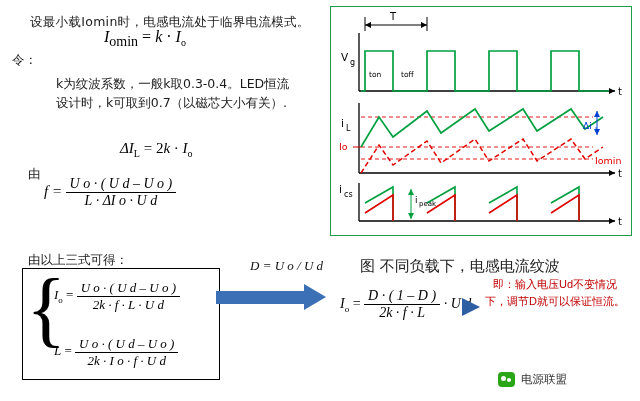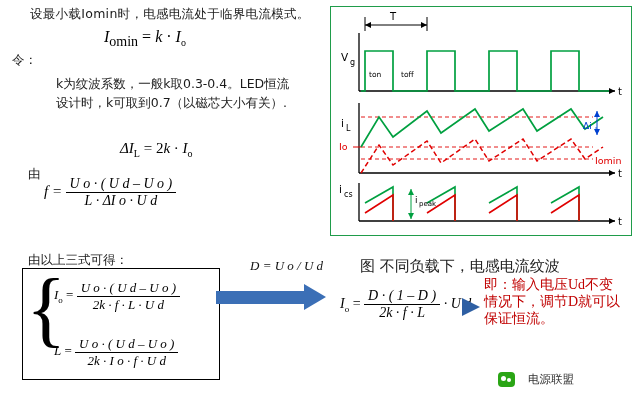--- a/index.html
+++ b/index.html
@@ -8,21 +8,21 @@
     background:#ffffff;
     font-family:"Liberation Serif", serif;
     color:#111;
     position:relative;
     overflow:hidden;
   }
   .page{position:absolute;left:0;top:0;width:640px;height:401px;}
 
   
   .txt{position:absolute;font-family:"DejaVu Sans", sans-serif;color:#1a1a1a;}
-  .t-intro{left:30px;top:6px;font-size:12.5px;letter-spacing:.3px;}
+  .t-intro{left:30px;top:14px;font-size:12.5px;letter-spacing:.3px;}
   .t-ling{left:12px;top:52px;font-size:12.5px;}
   .t-k1{left:12px;top:74px;font-size:12.5px;line-height:19px;width:320px;margin-left:44px;}
   .t-ripple{left:12px;top:122px;font-size:12.5px;}
   .t-you{left:28px;top:166px;font-size:12.5px;}
   .t-conc{left:28px;top:252px;font-size:12.5px;}
 
   
   .math{position:absolute;font-family:"Liberation Serif", serif;font-style:italic;color:#000;}
   .eq-iomin{left:104px;top:28px;font-size:16px;}
   .eq-dil{left:120px;top:140px;font-size:15px;}
@@ -42,30 +42,30 @@
 
   
   .arrow-wrap{position:absolute;left:216px;top:284px;width:112px;height:26px;}
   .arrow-body{position:absolute;left:0;top:7px;width:90px;height:13px;background:#3b6fb6;}
   .arrow-head{position:absolute;left:88px;top:0;width:0;height:0;border-top:13px solid transparent;border-bottom:13px solid transparent;border-left:22px solid #3b6fb6;}
   .d-label{position:absolute;left:222px;top:258px;font-size:13px;font-family:"Liberation Serif", serif;font-style:italic;margin-left:28px;}
 
   .eq-final{left:340px;top:288px;font-size:14px;}
 
   
-  .note{position:absolute;left:484px;top:276px;width:142px;font-size:14px;line-height:17px;color:#c00000;font-family:Liberation Serif, serif;}
+  .note{position:absolute;left:484px;top:276px;width:142px;font-size:11px;line-height:17px;color:#c00000;font-family:Liberation Sans, sans-serif;text-align:center;}
   .note-arrow{position:absolute;left:462px;top:298px;width:0;height:0;border-top:9px solid transparent;border-bottom:9px solid transparent;border-left:18px solid #2e5fa3;}
 
   
   .fig{position:absolute;left:330px;top:6px;width:300px;height:228px;border:1.4px solid #1f9c4a;background:#fff;}
   .fig svg{display:block;}
   .fig-cap{position:absolute;left:360px;top:228px;font-size:15px;color:#222;font-family:"DejaVu Sans", sans-serif;margin-top:29px;}
 
   
-  .footer{position:absolute;left:498px;top:372px;display:flex;align-items:flex-end;gap:13px;}
+  .footer{position:absolute;left:498px;top:372px;display:flex;align-items:flex-end;gap:6px;}
   .wc{width:17px;height:15px;background:#2aa515;border-radius:4px;position:relative;}
   .wc:before{content:"";position:absolute;left:3px;top:4px;width:5px;height:5px;border-radius:50%;background:#fff;}
   .wc:after{content:"";position:absolute;left:9px;top:6px;width:4px;height:4px;border-radius:50%;background:#fff;}
   .footer span{font-size:11.5px;color:#333;font-family:"DejaVu Sans", sans-serif;}
 </style>
 </head>
 <body>
 
 <div class="page">
 

